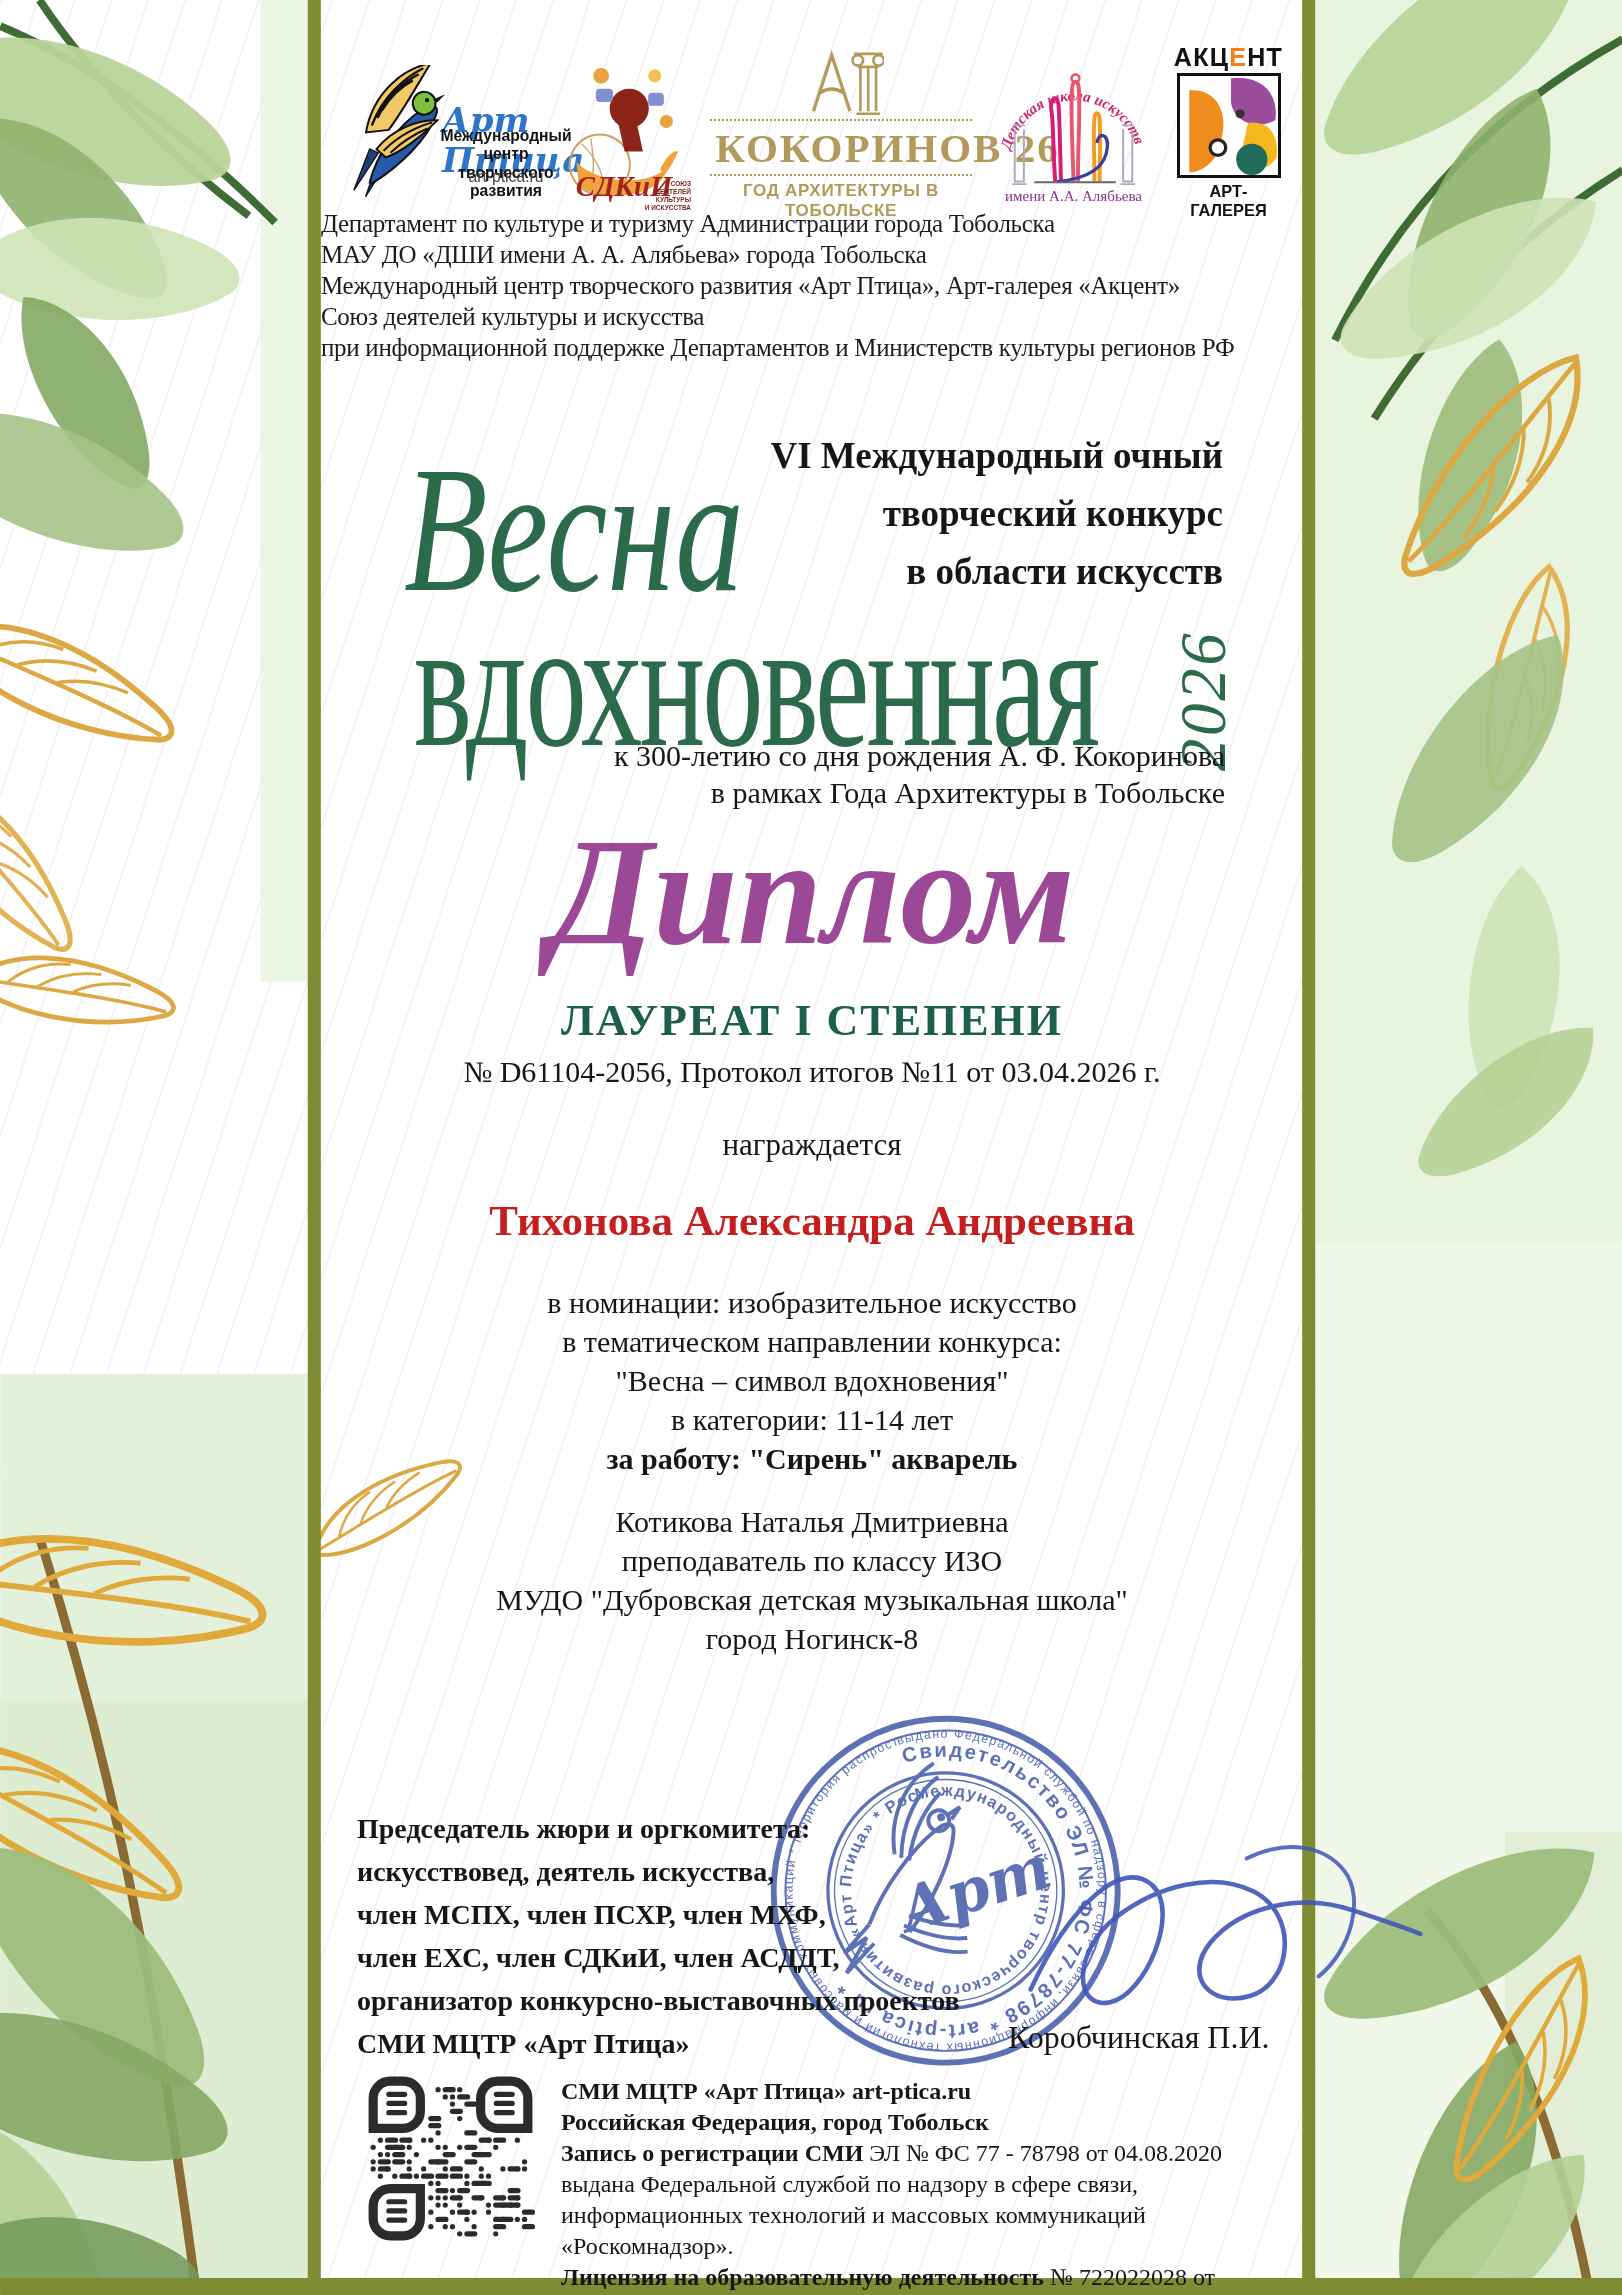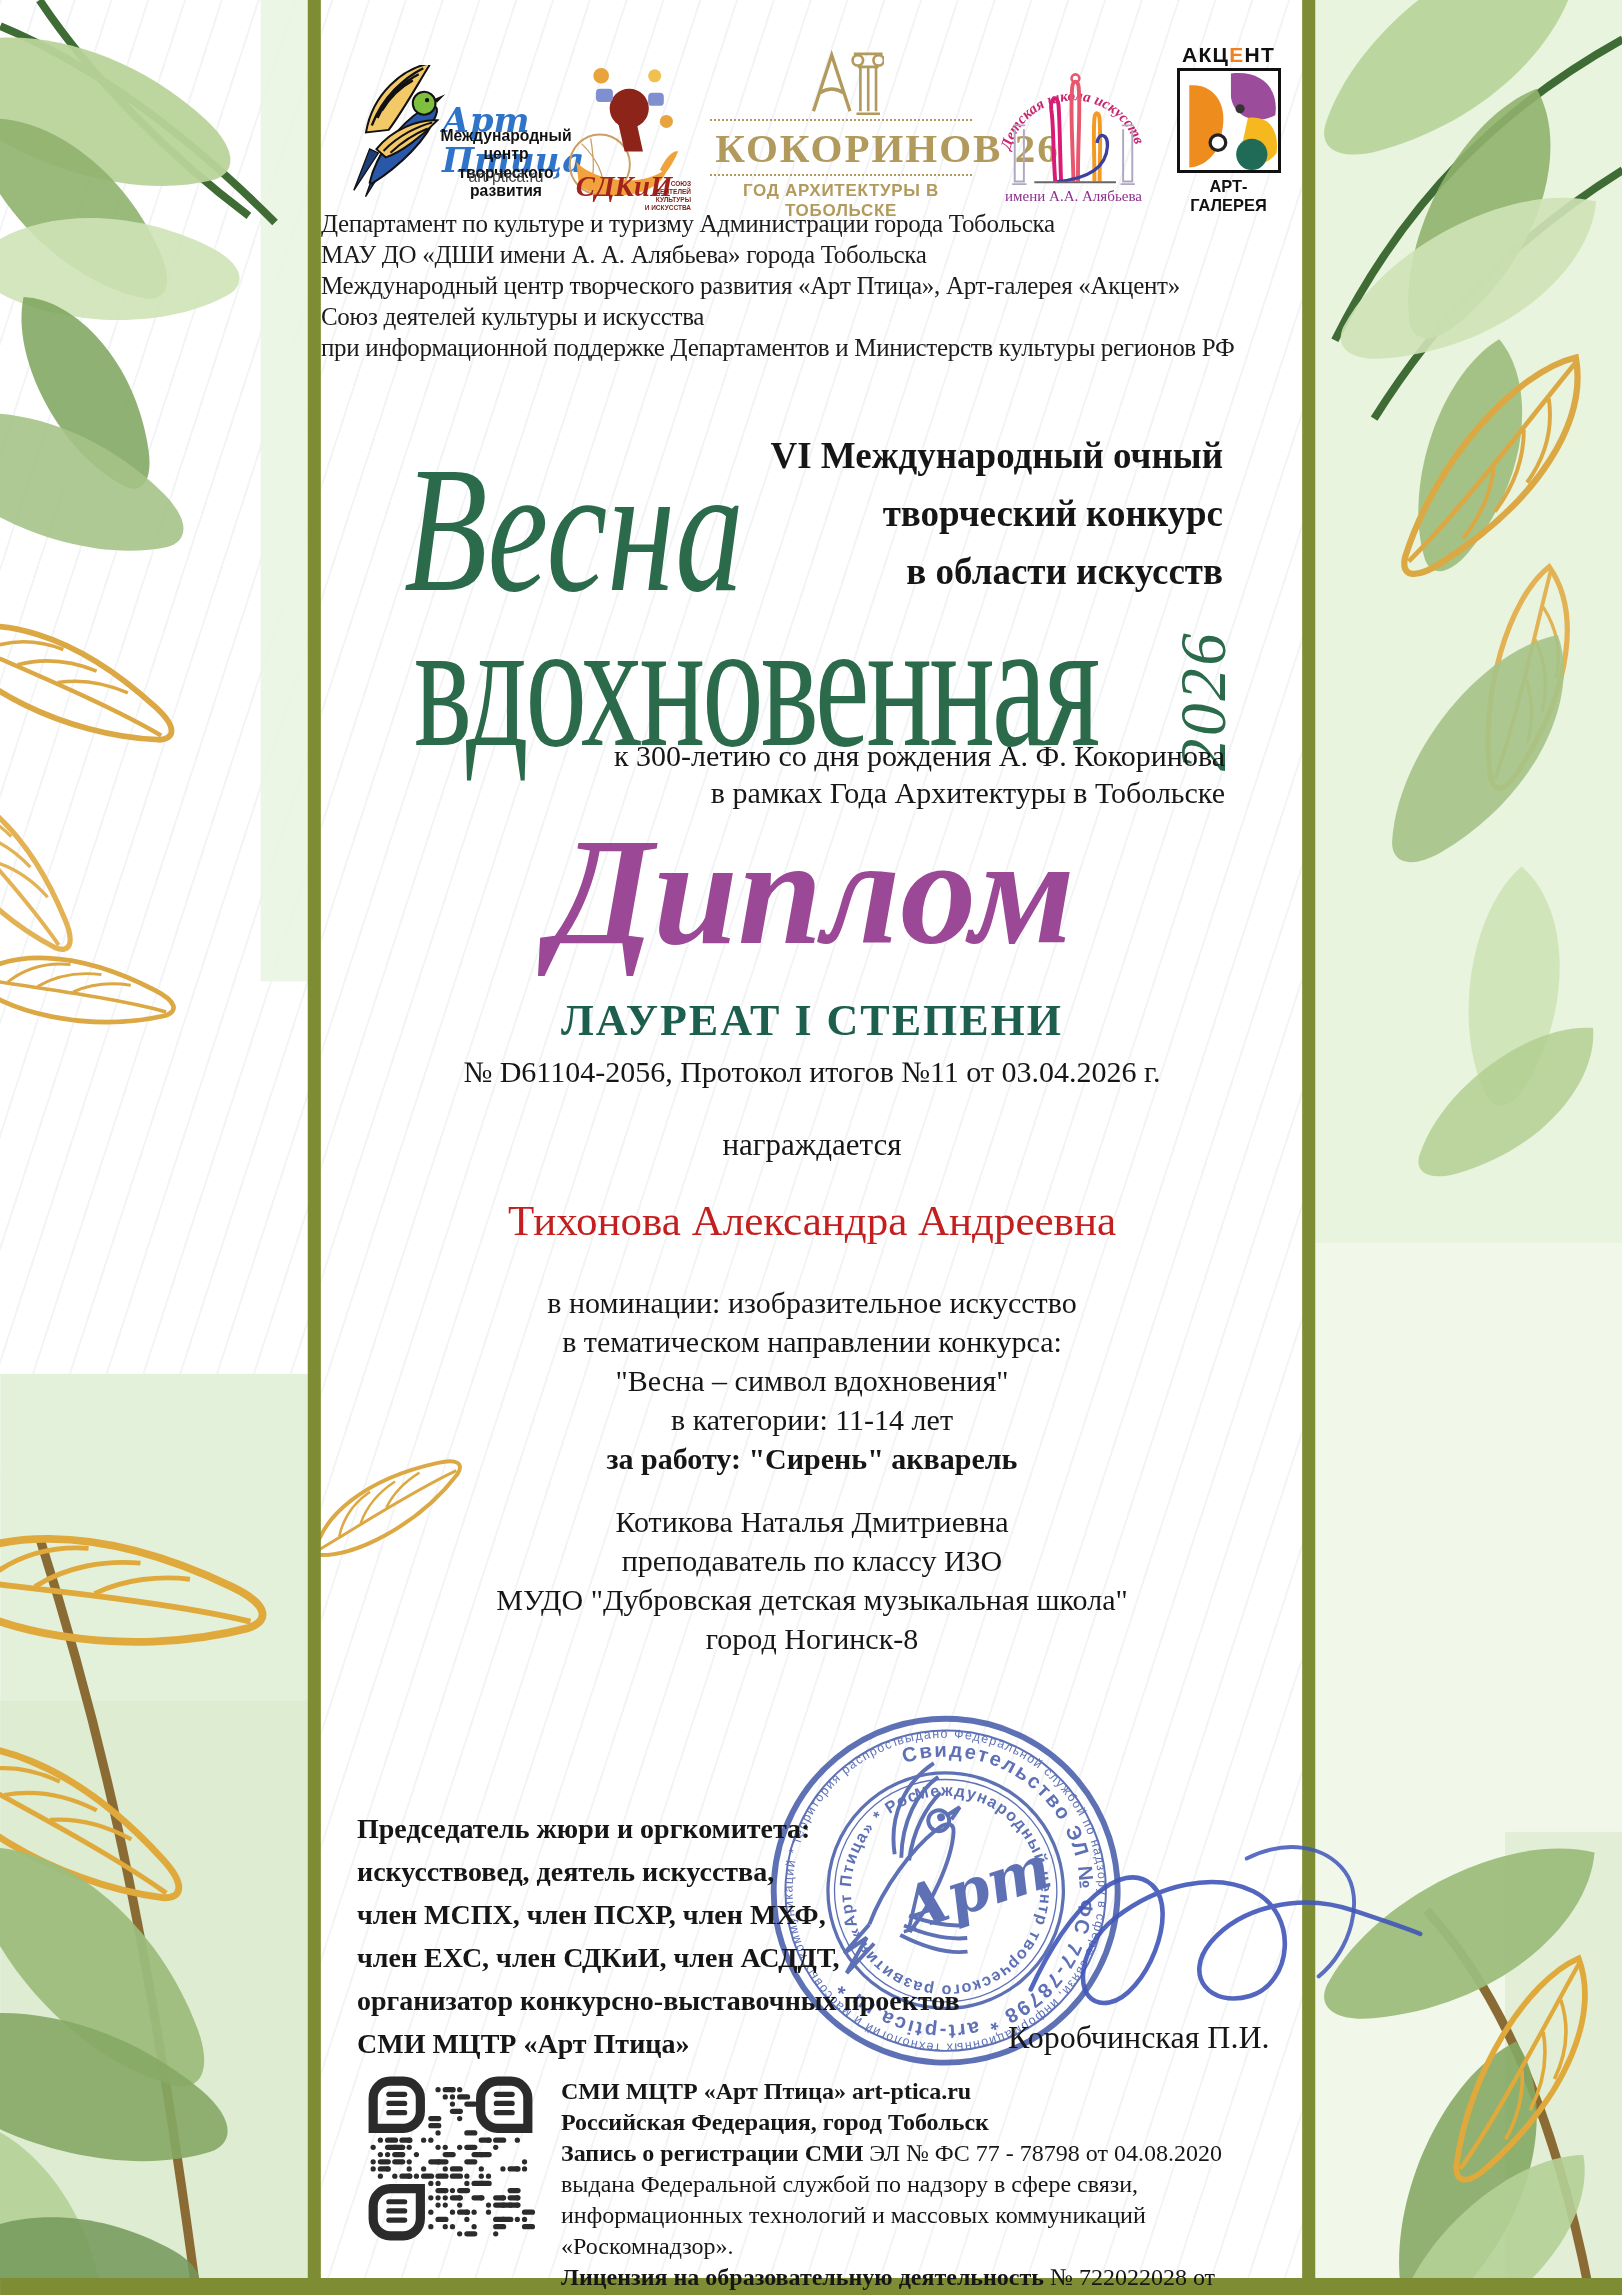--- a/index.html
+++ b/index.html
@@ -24,40 +24,40 @@
   .t-year{left:1166px;top:607px;height:164px;writing-mode:vertical-rl;transform:rotate(180deg);
           font-style:italic;font-size:65px;color:#2b6a4a;letter-spacing:2.6px;}
   .dedic{right:398px;top:737px;width:720px;text-align:right;font-size:30px;line-height:37px;}
   
   .diplom{left:321px;top:810px;width:982px;text-align:center;font-style:italic;font-weight:700;
           font-size:152px;line-height:164px;color:#9b4897;}
   .degree{left:321px;top:995px;width:982px;text-align:center;font-weight:700;font-size:44px;
           letter-spacing:2px;color:#1d5f4e;}
   .numline{left:321px;top:1055px;width:982px;text-align:center;font-size:30px;}
   .awlabel{left:321px;top:1127px;width:982px;text-align:center;font-size:31px;}
-  .recip{left:321px;top:1196px;width:982px;text-align:center;font-weight:400;font-size:43px;color:#c41e1e;}
+  .recip{left:321px;top:1196px;width:982px;text-align:center;font-weight:700;font-size:43px;color:#c41e1e;}
   .nomin{left:321px;top:1283px;width:982px;text-align:center;font-size:30px;line-height:39px;}
   .teach{left:321px;top:1502px;width:982px;text-align:center;font-size:30px;line-height:39px;}
   .b{font-weight:700;}
   
   .jury{left:357px;top:1807px;width:628px;font-weight:700;font-size:28px;line-height:43px;}
   .signame{left:1008px;top:2019px;width:314px;font-size:32px;}
   
   .footer{left:561px;top:2076px;width:749px;font-size:24px;line-height:31px;}
   
   .lg{position:absolute;}
   .sans{font-family:"Liberation Sans",sans-serif;}
   .ap-title{font-family:"DejaVu Serif",serif;font-style:italic;font-weight:700;font-size:34px;color:#2f74c8;margin-top:20px;}
   .ap-sub{font-family:"Liberation Sans",sans-serif;font-weight:700;font-size:15.7px;line-height:18.3px;color:#111;text-align:center;}
   .ap-site{font-family:"Liberation Sans",sans-serif;font-size:15.7px;color:#444;text-align:center;}
   .kok{color:#b29a5c;text-align:center;}
   .kok-name{font-weight:700;font-size:41px;letter-spacing:2px;border-top:2px dotted #b29a5c;
             border-bottom:2px dotted #b29a5c;padding:2.6px 5.2px;white-space:nowrap;}
   .kok-cap{font-family:"Liberation Sans",sans-serif;font-weight:700;font-size:17px;margin-top:5.2px;letter-spacing:0.7px;}
-  .akc-title{font-family:"Liberation Sans",sans-serif;font-weight:700;font-size:21px;letter-spacing:1.3px;color:#111;text-align:center;}
+  .akc-title{font-family:"Liberation Sans",sans-serif;font-weight:700;font-size:25px;letter-spacing:1.3px;color:#111;text-align:center;}
   .akc-title .e{color:#f08020;}
   .akc-box{width:98px;height:99px;border:3.3px solid #111;margin:1.3px auto 0;position:relative;background:#fff;}
   .akc-cap{font-family:"Liberation Sans",sans-serif;font-weight:700;font-size:16.4px;color:#111;text-align:center;margin-top:3.9px;}
 </style>
 </head>
 <body>
 
 <div class="page">
 
   <svg class="decor" width="1623" height="2295" viewBox="0 0 2480 3508">

